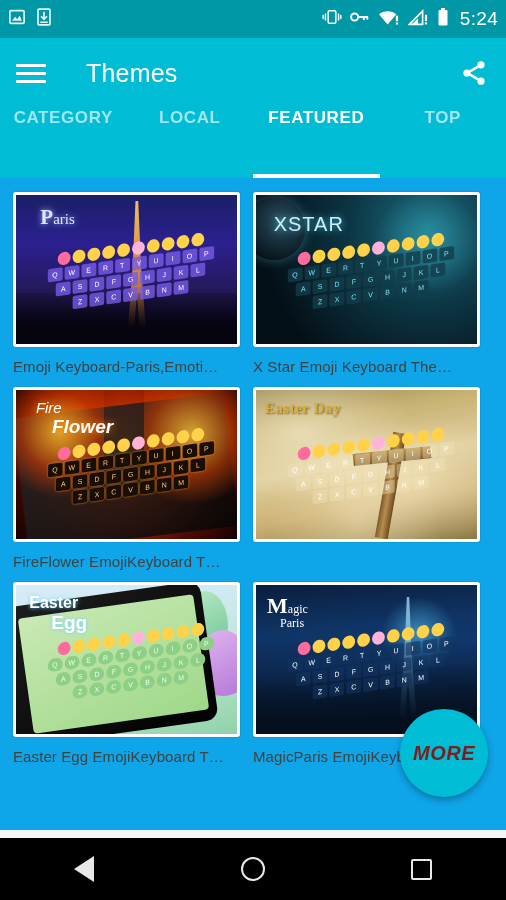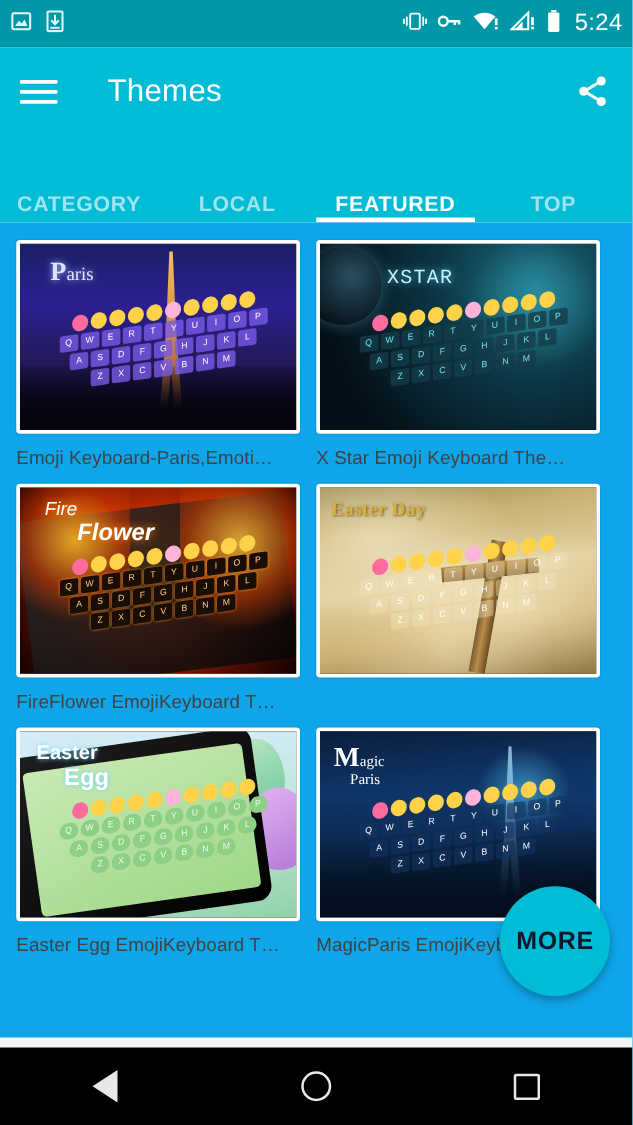--- a/index.html
+++ b/index.html
@@ -34,21 +34,21 @@
     letter-spacing:.2px;
   }
   .share-btn { margin-left:auto; width:32px; height:32px; display:flex; align-items:center; justify-content:center; cursor:pointer; }
 
   
   .tabs {
     background:#00bcd4; height:70px;
     display:flex; align-items:stretch; position:relative;
   }
   .tab {
-    flex:1 1 0; display:flex; align-items:flex-end; justify-content:center;
+    flex:1 1 0; display:flex; align-items:flex-start; justify-content:center;
     color:rgba(255,255,255,.62); font-size:17px; font-weight:bold;
     letter-spacing:.6px; cursor:pointer; position:relative;
     padding-bottom:4px;
   }
   .tab.active { color:#fff; }
   .tab.active::after {
     content:""; position:absolute; left:0; right:0; bottom:0;
     height:4px; background:#fff;
   }
 
@@ -87,34 +87,34 @@
     font-family:"Liberation Serif",serif; text-shadow:0 0 6px #9fc2ff; }
   .t-paris .kw b { font-size:21px; }
 
   
   .t-xstar { background:radial-gradient(circle at 78% 22%, #1d6d80 0%, #0c3644 38%, #041018 80%); }
   .t-xstar .planet { position:absolute; left:-6%; top:2%; width:62px; height:62px;
     border-radius:50%; background:radial-gradient(circle at 62% 38%, #2a4f60, #08141c 72%);
     box-shadow:0 0 12px rgba(120,220,255,.35); }
   .t-xstar .neb { position:absolute; right:-5%; top:-5%; width:120px; height:110px;
     background:radial-gradient(ellipse at center, rgba(60,200,220,.4), transparent 65%); }
-  .t-xstar .kw { position:absolute; left:8%; top:12%; color:#cfeef7; font-size:16px;
-    font-family:Liberation Mono, monospace; letter-spacing:1px; text-shadow:0 0 7px #39c4e0;margin-left:36px; }
+  .t-xstar .kw { position:absolute; left:8%; top:12%; color:#cfeef7; font-size:20px;
+    font-family:Liberation Sans, sans-serif; letter-spacing:1px; text-shadow:0 0 7px #39c4e0; }
 
   
   .t-fire { background:radial-gradient(circle at 50% 45%, #ff8a00 0%, #c42e00 34%, #4d0a00 72%, #120200 100%); }
   .t-fire .flame-l { position:absolute; left:-10%; top:-8%; width:110px; height:120px;
     background:radial-gradient(ellipse at 60% 45%, rgba(255,190,40,.85), rgba(220,60,0,.55) 42%, transparent 70%); }
   .t-fire .flame-r { position:absolute; right:-12%; top:-10%; width:120px; height:130px;
     background:radial-gradient(ellipse at 40% 45%, rgba(255,200,60,.8), rgba(230,70,0,.5) 42%, transparent 70%); }
   .t-fire .phone { position:absolute; left:2%; top:10%; width:96%; height:90%;
     background:linear-gradient(145deg,#2a2a2a,#050505); transform:rotate(-7deg); border-radius:8px; opacity:.85; }
   .t-fire .kw { position:absolute; left:9%; top:6%; color:#fff; font-size:15px;
     font-style:italic; text-shadow:0 0 8px #ff7b00; }
-  .t-fire .kw b { display:block; margin-left:26px; font-size:19px; }
+  .t-fire .kw b { display:block; margin-left:16px; font-size:19px; }
 
   
   .t-eday { background:linear-gradient(170deg,#9c8b53 0%, #c8b273 22%, #e0cf9e 48%, #cdb276 72%, #8e7a46 100%); }
   .t-eday .clouds { position:absolute; inset:0;
     background:
       radial-gradient(ellipse at 20% 28%, rgba(255,248,225,.55), transparent 45%),
       radial-gradient(ellipse at 72% 62%, rgba(255,245,215,.5), transparent 48%),
       radial-gradient(ellipse at 45% 88%, rgba(250,235,195,.45), transparent 50%); }
   .t-eday .cross-v { position:absolute; left:58%; top:28%; width:13px; height:72%;
     background:linear-gradient(90deg,#7a5a2c,#b98d4b 45%,#6a4a20); transform:rotate(10deg); }
@@ -159,24 +159,24 @@
     width:15px; height:13px; border-radius:2px; font-size:7px;
     display:flex; align-items:center; justify-content:center;
     color:#fff;
   }
   .kbd .e { width:13px; height:13px; border-radius:50%; }
 
   
   .fab {
     position:absolute; right:18px; bottom:103px;
     width:88px; height:88px; border-radius:50%;
-    background:#00bcd4; color:#0f172a;
+    background:#00bcd4; color:#7f1d1d;
     display:flex; align-items:center; justify-content:center;
     font-size:20px; font-weight:bold; letter-spacing:.5px;
-    box-shadow:0 3px 7px rgba(0,0,0,.3); cursor:pointer; z-index:20;
+    box-shadow:0 3px 7px rgba(0,0,0,.3); cursor:pointer; z-index:20;font-style:italic;
   }
 
   
   .navbar {
     position:absolute; left:0; bottom:0; width:506px; height:62px;
     background:#000; display:flex; align-items:center; justify-content:space-around;
   }
   .navbtn { width:60px; height:44px; display:flex; align-items:center; justify-content:center; cursor:pointer; }
   .nav-back { width:0; height:0; border-top:13px solid transparent; border-bottom:13px solid transparent; border-right:20px solid #e8e8e8; }
   .nav-home { width:24px; height:24px; border:2.4px solid #e8e8e8; border-radius:50%; }

